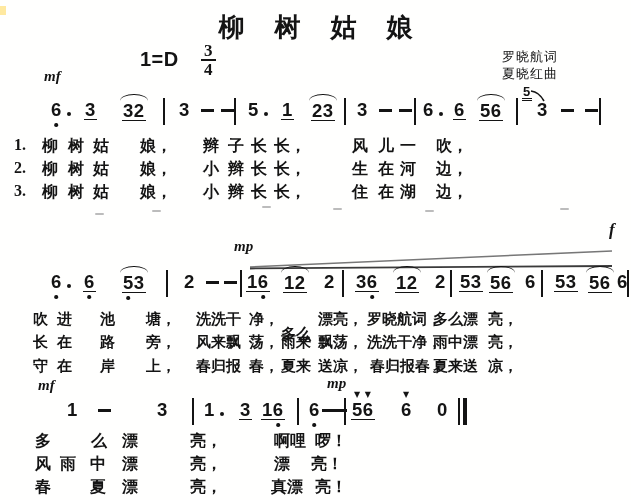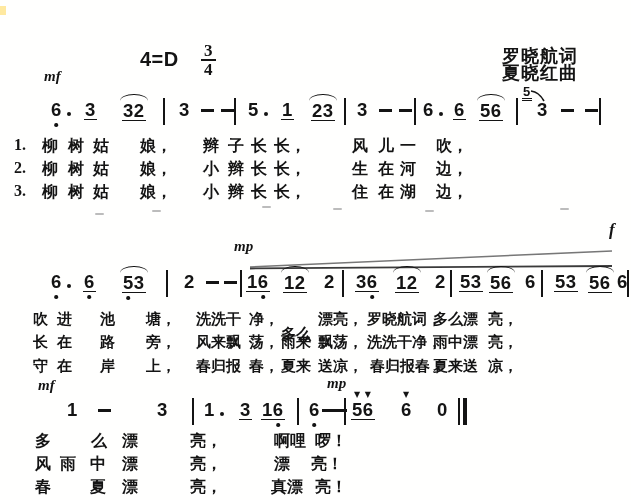--- a/index.html
+++ b/index.html
@@ -6,21 +6,21 @@
   .stage{position:relative;width:631px;height:500px;background:#fffffe;color:#141414;
          font-family:"Liberation Sans",sans-serif;overflow:hidden;}
   .title{position:absolute;top:10px;left:0;right:0;text-align:center;
          font-family:"Liberation Serif",serif;font-weight:bold;font-size:26px;
          letter-spacing:30px;text-indent:30px;white-space:nowrap;}
   .keysig{position:absolute;left:140px;top:48px;display:flex;align-items:flex-start;gap:22px;}
   .tonic{font-weight:bold;font-size:20px;letter-spacing:0.5px;}
   .meter{display:flex;flex-direction:column;align-items:center;font-weight:bold;font-size:17px;
          line-height:15px;font-family:"Liberation Serif",serif;margin-top:-5px;}
   .meter .rule{width:15px;height:2px;background:#141414;margin:1px 0;}
-  .credits{position:absolute;left:502px;top:48px;font-size:18px;font-weight:bold;line-height:17px;
+  .credits{position:absolute;left:502px;top:48px;font-size:13px;font-weight:normal;line-height:17px;
            font-family:"Liberation Serif",serif;letter-spacing:1px;}
   .dyn{position:absolute;font-weight:bold;font-size:15px;font-style:italic;
        font-family:"Liberation Serif",serif;white-space:nowrap;}
   .dyn.big{font-size:17px;}
   .note-line{position:absolute;left:0;width:100%;height:42px;}
   .note{position:absolute;top:0;display:flex;flex-direction:column;align-items:center;}
   .slurbox{align-self:stretch;height:8px;}
   .slurbox.slur{border-top:1.8px solid #141414;border-radius:100% 100% 0 0/200% 200% 0 0;
                 height:6px;margin:2px -2px 0;}
   .rowwrap{display:flex;align-items:flex-start;}
@@ -47,23 +47,24 @@
   .lyrB{font-size:15px;}
   .lyrC{font-size:16px;}
   .cresc{position:absolute;left:0;top:0;pointer-events:none;}
   .speck{position:absolute;width:9px;height:2px;background:#bcbcbc;border-radius:2px;}
   .blob{position:absolute;background:#ffe9a0;}
 </style>
 </head>
 <body>
 
 <div class="stage">
+  <div class="title">柳树姑娘</div>
 
   <div class="keysig">
-    <span class="tonic">4=D</span>
+    <span class="tonic">1=D</span>
     <span class="meter">
       <span>3</span>
       <span class="rule"></span>
       <span>4</span>
     </span>
   </div>
 
   <div class="credits">
     <div>罗晓航词</div>
     <div>夏晓红曲</div>

